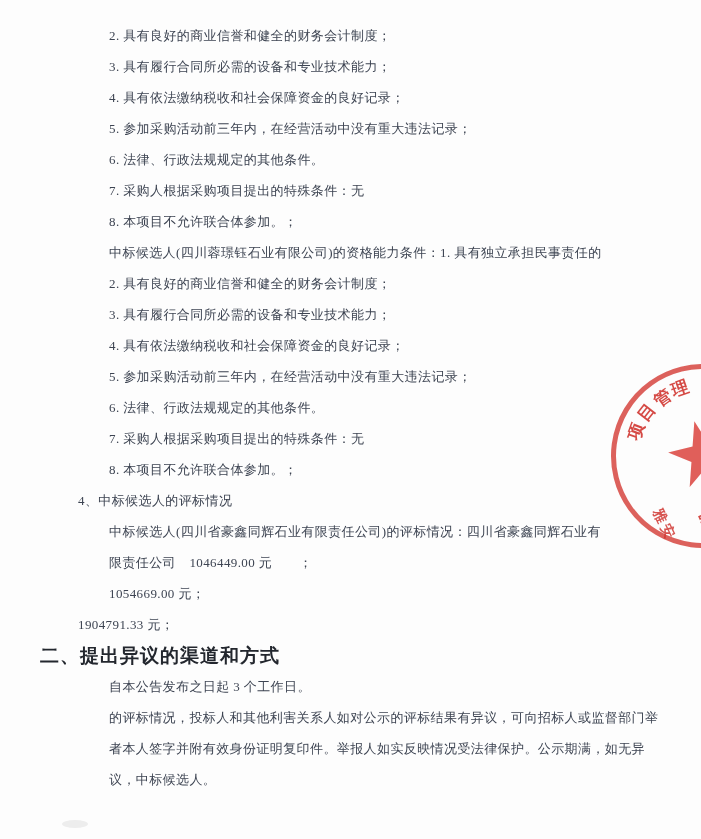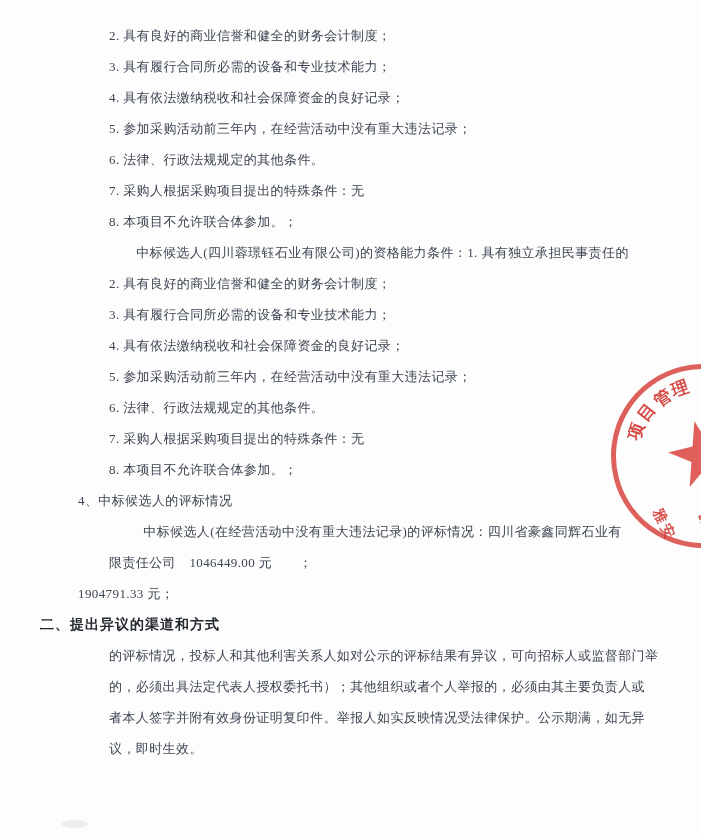--- a/index.html
+++ b/index.html
@@ -24,24 +24,24 @@
     margin: 4px;
     height: 27px;
     line-height: 27px;
     font-size: 13px;
     color: #3d4452;
     letter-spacing: 0.4px;
     white-space: nowrap;
   }
   .ind0 { padding-left: 105px; }
   .ind1 { padding-left: 74px; }
-  .ind2 { padding-left: 105px; text-align: center; }
+  .ind2 { padding-left: 105px; }
   .heading {
     font-weight: bold;
-    font-size: 14px;
+    font-size: 19px;
     color: #23272e;
     letter-spacing: 1px;
     padding-left: 36px;
   }
   
   .seal {
     position: absolute;
     left: 611px; top: 364px;
     width: 184px; height: 184px;
     transform: rotate(-14deg);
@@ -109,28 +109,29 @@
       <p class="line ind0">8. 本项目不允许联合体参加。；</p>
       <p class="line ind2">中标候选人(四川蓉璟钰石业有限公司)的资格能力条件：1. 具有独立承担民事责任的</p>
       <p class="line ind0">2. 具有良好的商业信誉和健全的财务会计制度；</p>
       <p class="line ind0">3. 具有履行合同所必需的设备和专业技术能力；</p>
       <p class="line ind0">4. 具有依法缴纳税收和社会保障资金的良好记录；</p>
       <p class="line ind0">5. 参加采购活动前三年内，在经营活动中没有重大违法记录；</p>
       <p class="line ind0">6. 法律、行政法规规定的其他条件。</p>
       <p class="line ind0">7. 采购人根据采购项目提出的特殊条件：无</p>
       <p class="line ind0">8. 本项目不允许联合体参加。；</p>
       <p class="line ind1">4、中标候选人的评标情况</p>
-      <p class="line ind2">中标候选人(在经营活动中没有重大违法记录)的评标情况：四川省豪鑫同辉石业有</p>
+      <p class="line ind2">中标候选人(四川省豪鑫同辉石业有限责任公司)的评标情况：四川省豪鑫同辉石业有</p>
       <p class="line ind0">限责任公司　1046449.00 元　　；</p>
+      <p class="line ind0">1054669.00 元；</p>
       <p class="line ind1">1904791.33 元；</p>
       <p class="line ind0 heading">二、提出异议的渠道和方式</p>
+      <p class="line ind2">自本公告发布之日起 3 个工作日。</p>
       <p class="line ind0">的评标情况，投标人和其他利害关系人如对公示的评标结果有异议，可向招标人或监督部门举</p>
-      <p class="line ind0">的，必须出具法定代表人授权委托书）；其他组织或者个人举报的，必须由其主要负责人或</p>
       <p class="line ind0">者本人签字并附有效身份证明复印件。举报人如实反映情况受法律保护。公示期满，如无异</p>
-      <p class="line ind0">议，即时生效。</p>
+      <p class="line ind0">议，中标候选人。</p>
     </main>
 
   <div class="seal">
     <div class="seal-ring"></div>
     <div class="seal-star">★</div>
     <div id="seal-arc">
         <span class="arc-char" style="left: 33.1383px; top: 52.2973px; transform: translate(-50%, -50%) rotate(-56deg);">项</span>
         <span class="arc-char" style="left: 48.288px; top: 36.0512px; transform: translate(-50%, -50%) rotate(-38deg);">目</span>
         <span class="arc-char" style="left: 66.5559px; top: 25.7158px; transform: translate(-50%, -50%) rotate(-21deg);">管</span>
         <span class="arc-char" style="left: 85.8119px; top: 21.2702px; transform: translate(-50%, -50%) rotate(-5deg);">理</span>

